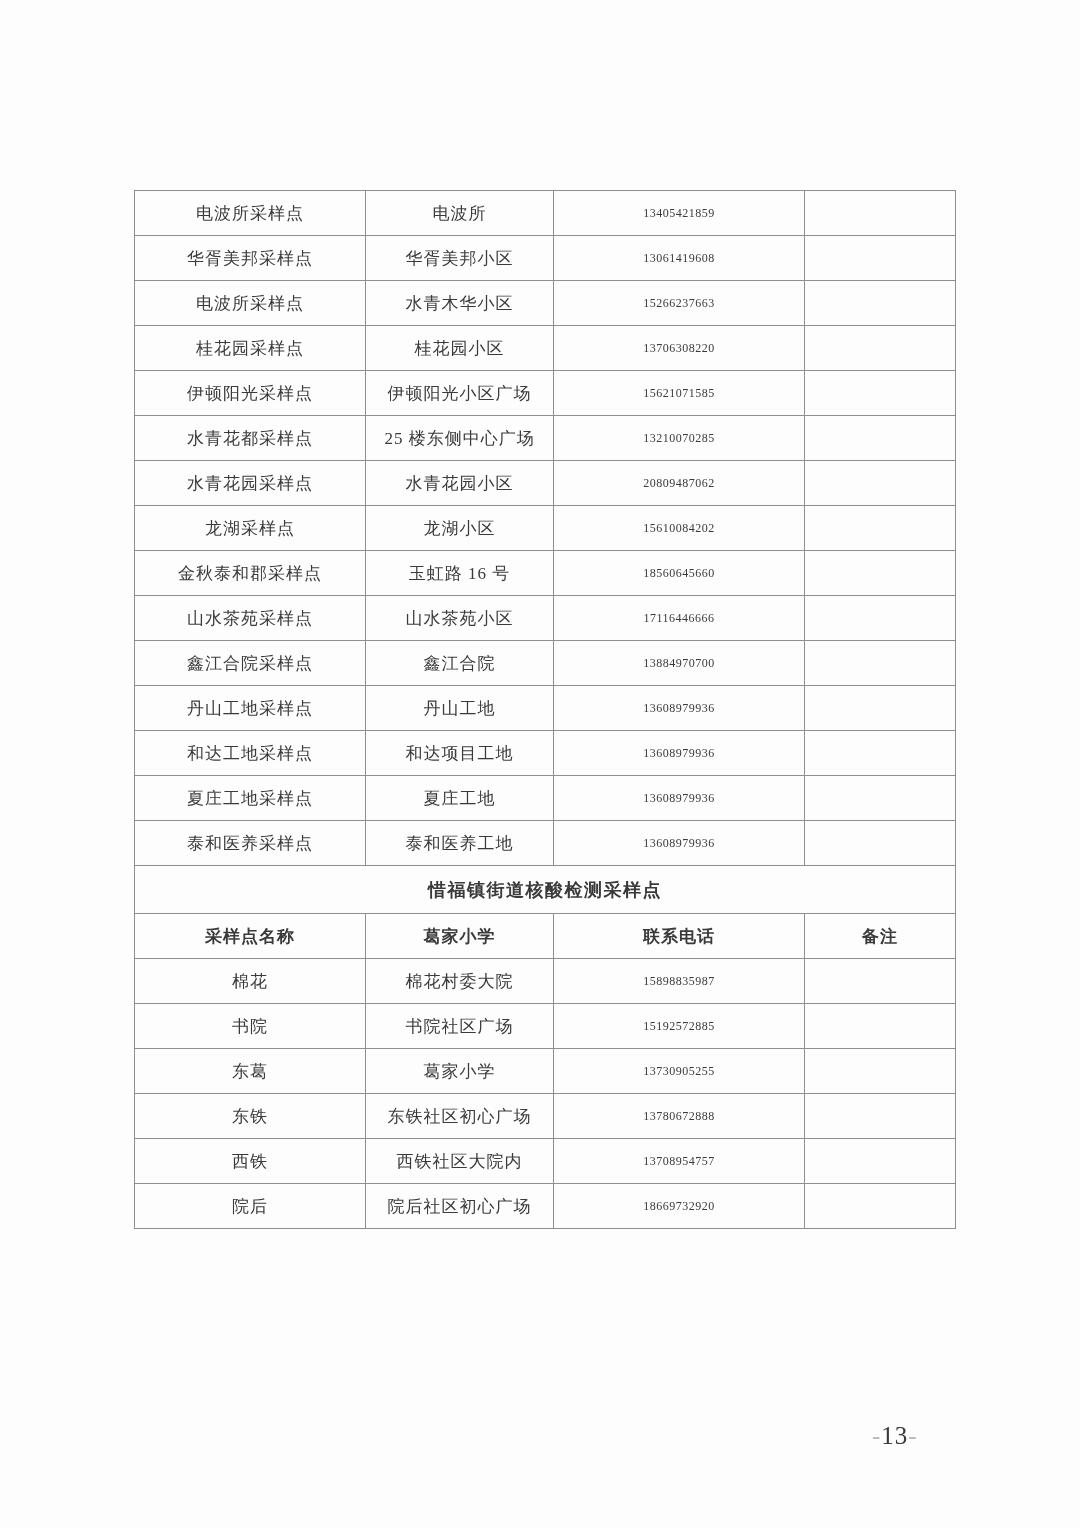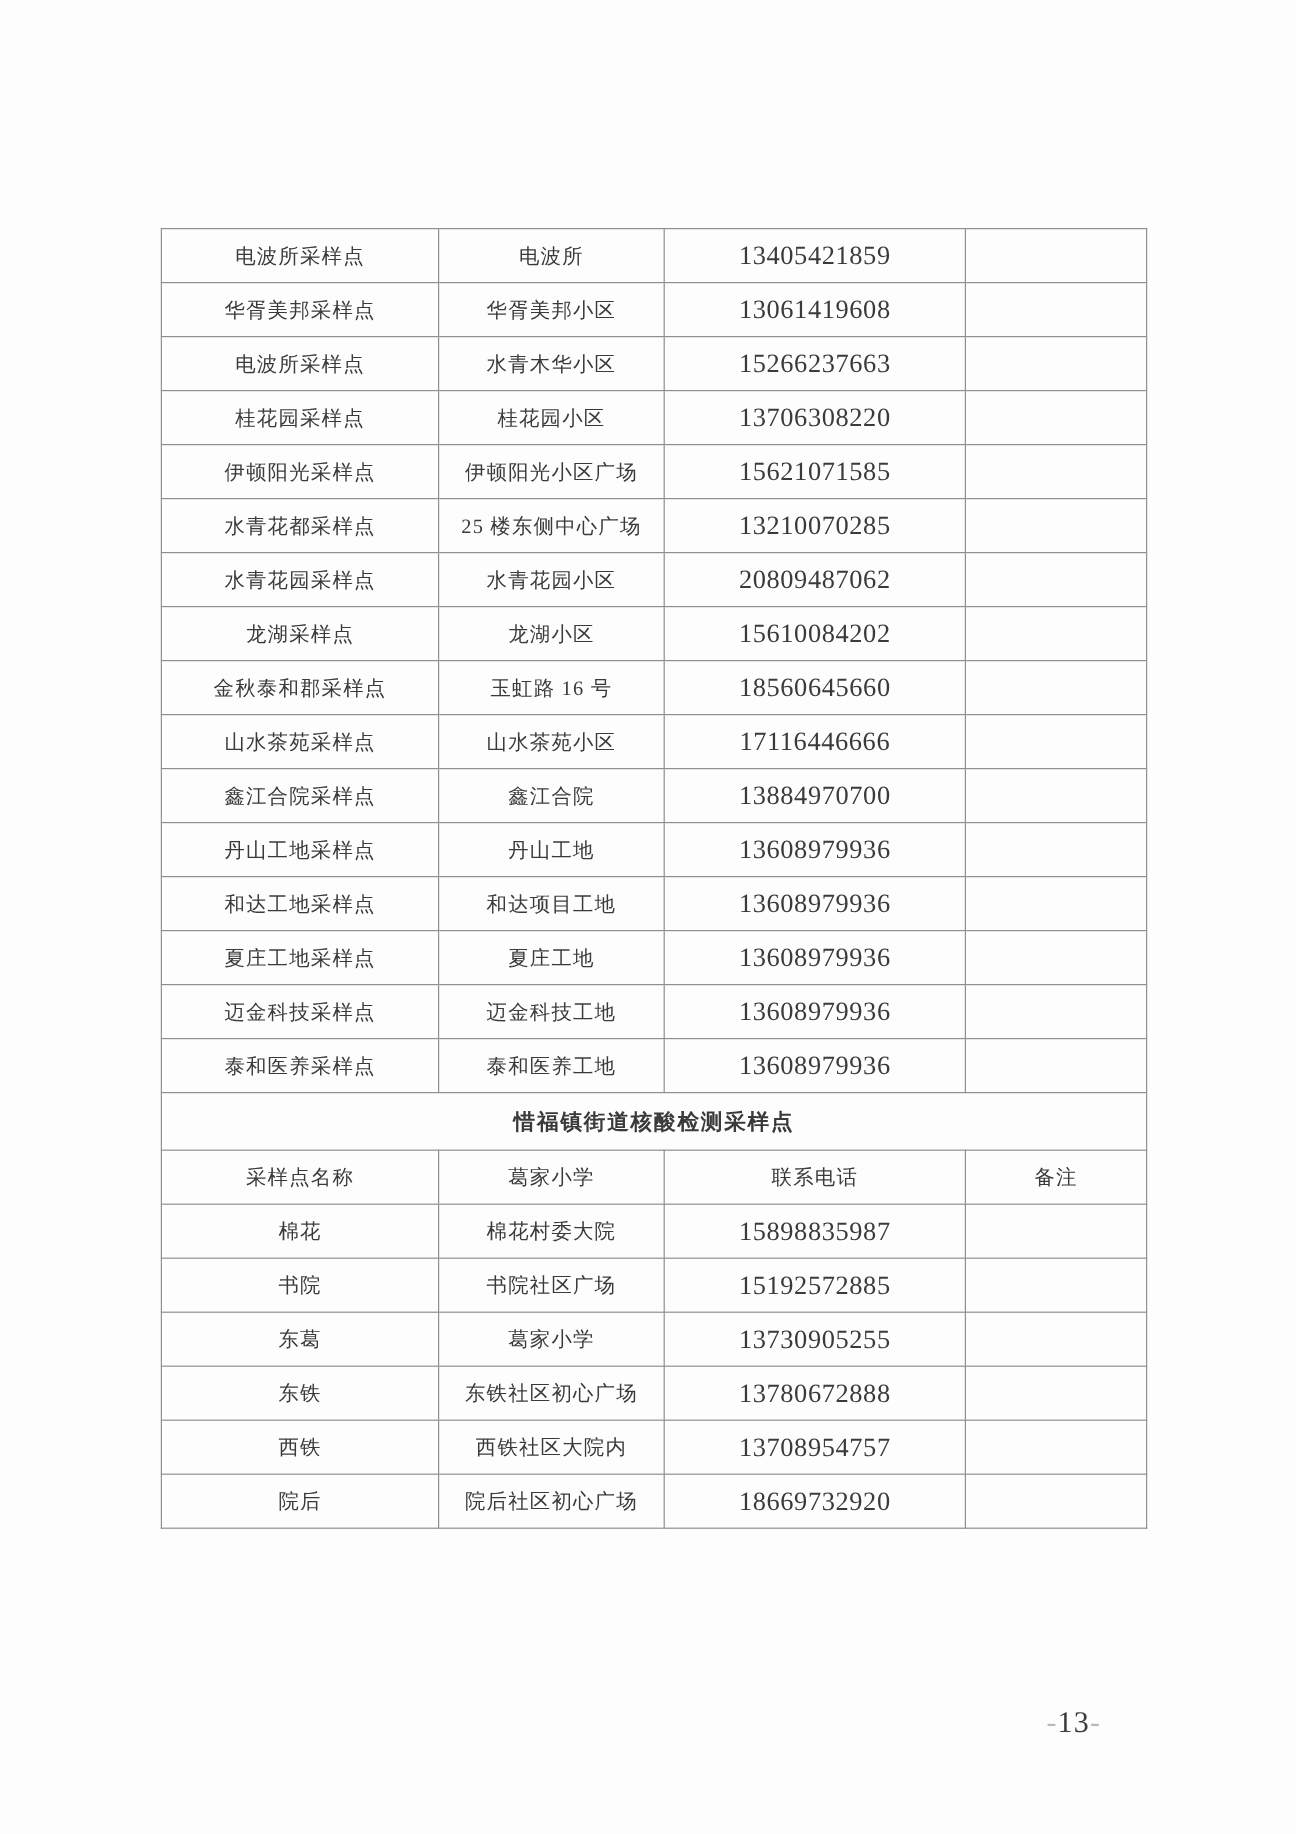--- a/index.html
+++ b/index.html
@@ -36,31 +36,31 @@
     height: 44px;
     padding: 0 4px;
     font-size: 17px;
     font-weight: normal;
     color: #3a3a3a;
     letter-spacing: 1px;
     overflow: hidden;
     white-space: nowrap;
   }
   .sampling-table td.phone {
-    font-size: 22px;
+    font-size: 12px;
     letter-spacing: 0.5px;
   }
   .sampling-table tr.section-title-row td {
     font-weight: bold;
     font-size: 18px;
     height: 47px;
     letter-spacing: 1.5px;
   }
   .sampling-table tr.header-row th {
-    font-weight: normal;
+    font-weight: bold;
     font-size: 17px;
     height: 44px;
   }
   .page-number {
     position: absolute;
     left: 872px;
     top: 1422px;
     width: 110px;
     text-align: left;
     font-size: 25px;
@@ -179,26 +179,20 @@
             <td></td>
           </tr>
 
           <tr>
             <td>夏庄工地采样点</td>
             <td>夏庄工地</td>
             <td class="phone">13608979936</td>
             <td></td>
           </tr>
 
-          <tr>
-            <td>迈金科技采样点</td>
-            <td>迈金科技工地</td>
-            <td class="phone">13608979936</td>
-            <td></td>
-          </tr>
 
           <tr>
             <td>泰和医养采样点</td>
             <td>泰和医养工地</td>
             <td class="phone">13608979936</td>
             <td></td>
           </tr>
         </tbody>
 
       <tbody>

